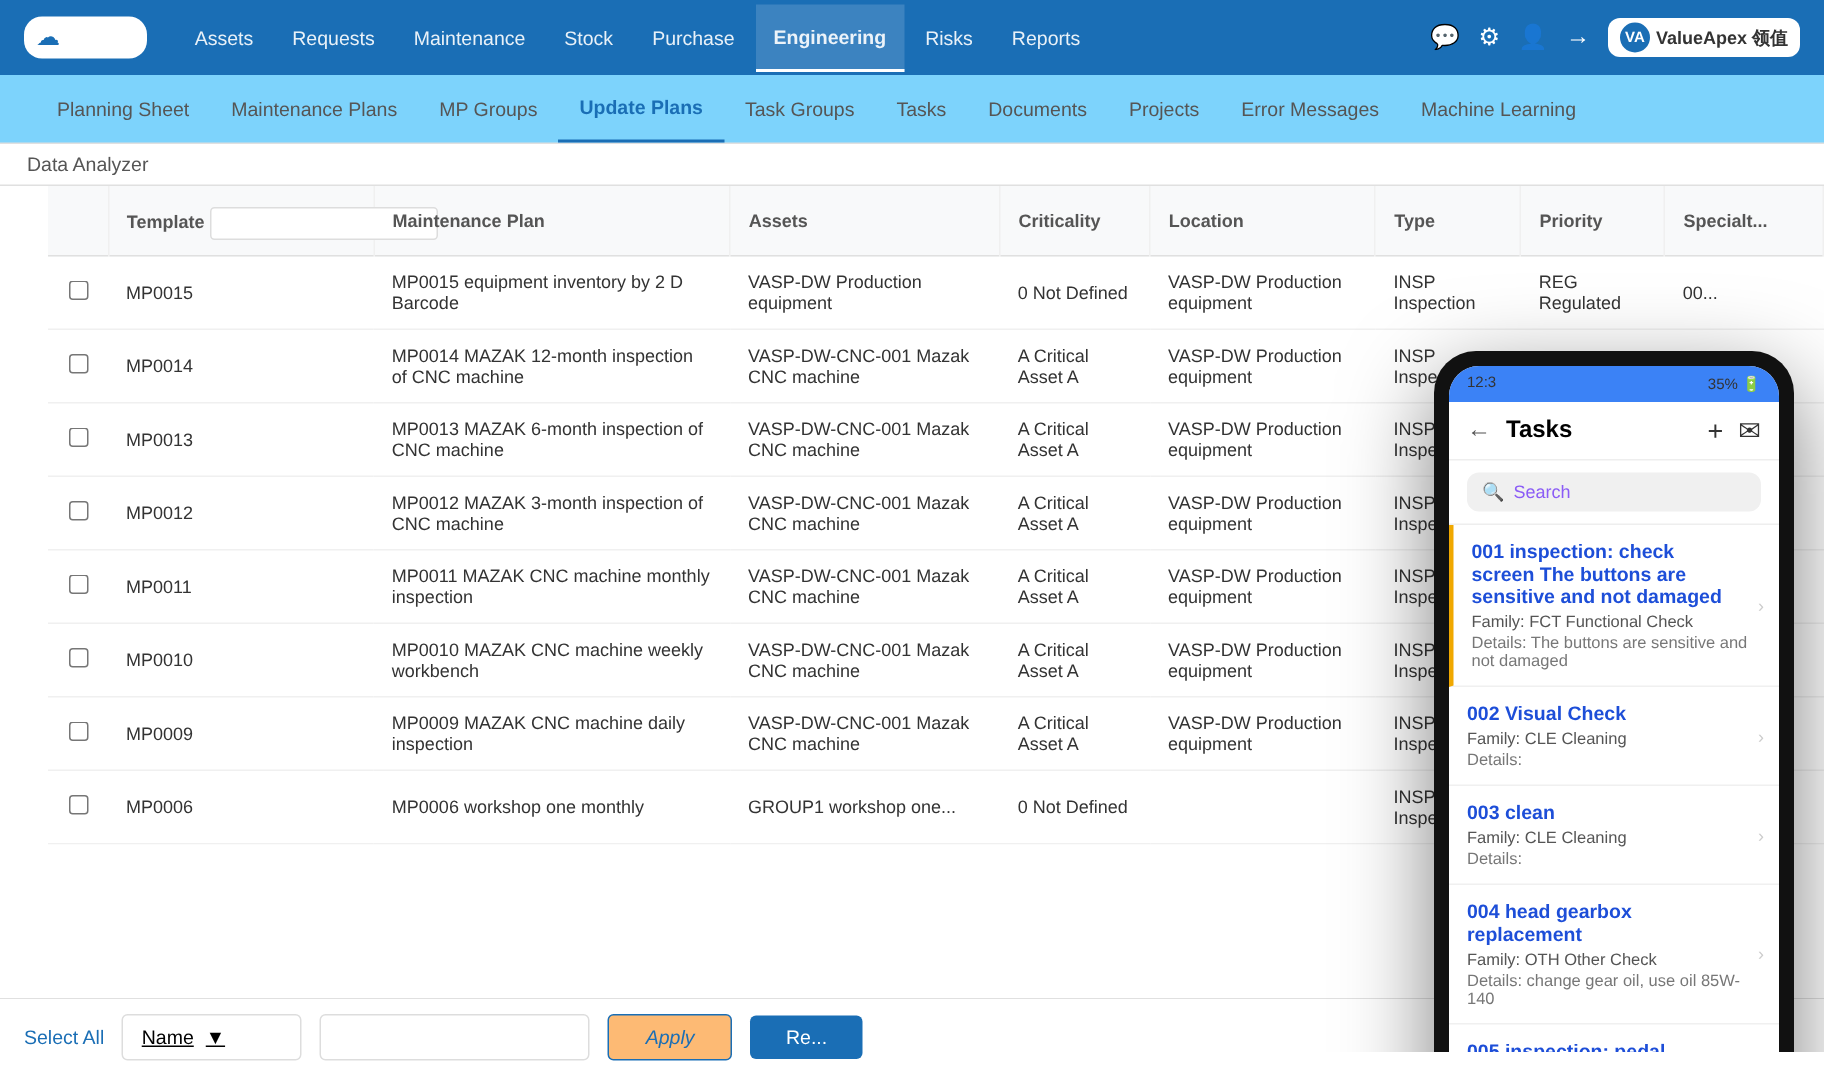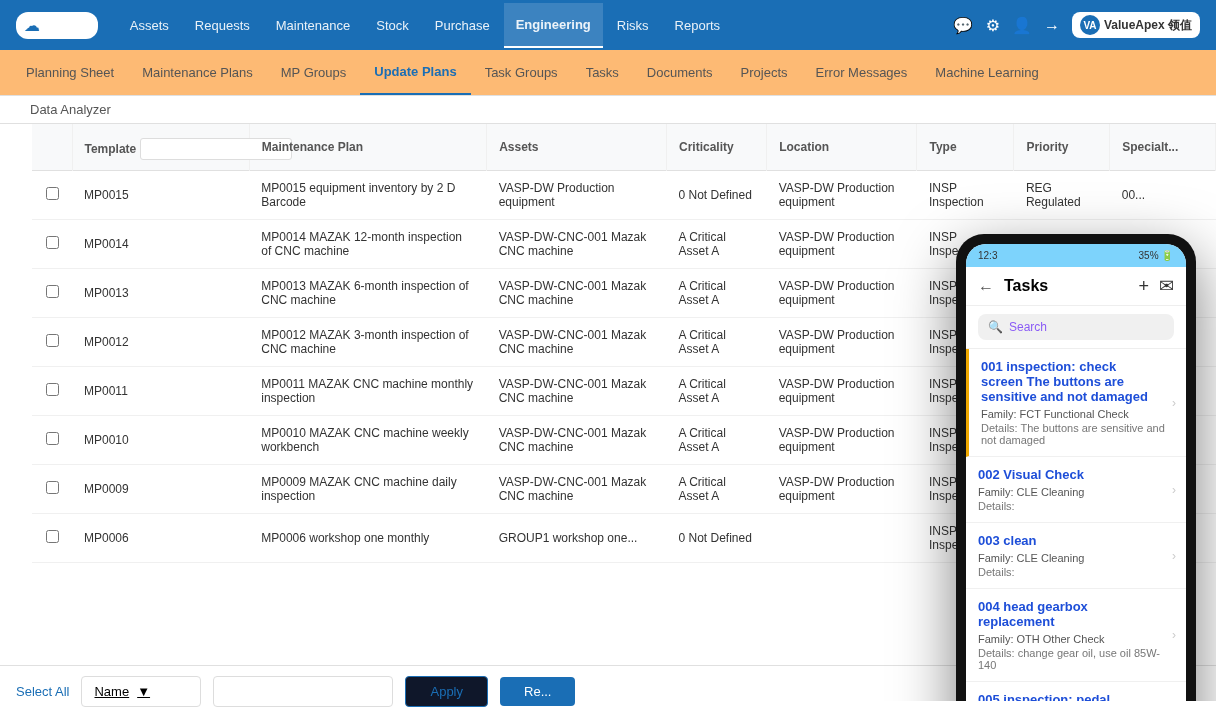--- a/index.html
+++ b/index.html
@@ -84,43 +84,43 @@
       display: flex;
       align-items: center;
       justify-content: center;
       color: white;
       font-size: 10px;
       font-weight: bold;
     }
 
     
     .sub-nav {
-      background: #fdba74;
+      background: #7dd3fc;
       border-bottom: 1px solid #e0e0e0;
       display: flex;
       align-items: center;
-      padding: 0 12px;
+      padding: 0 24px;
       flex-wrap: wrap;
     }
     .sub-nav-item {
       padding: 14px 14px;
       color: #555;
       cursor: pointer;
       font-size: 13px;
       white-space: nowrap;
     }
     .sub-nav-item.active {
       color: #1a6eb5;
       border-bottom: 2px solid #1a6eb5;
       font-weight: 600;
     }
     .sub-nav-row2 {
       background: white;
       border-bottom: 1px solid #e0e0e0;
-      padding: 6px 16px;
+      padding: 6px 4px;
     }
     .sub-nav-item2 {
       padding: 8px 14px;
       color: #555;
       cursor: pointer;
       font-size: 13px;
     }
 
     
     .main-content {
@@ -208,26 +208,27 @@
     .text-input-field {
       border: 1px solid #ddd;
       border-radius: 4px;
       padding: 7px 12px;
       font-size: 13px;
       flex: 1;
       max-width: 180px;
     }
     .btn-apply {
       border: 1px solid #1a6eb5;
-      background: #0f172a;
+      background: #fdba74;
       color: #1a6eb5;
       border-radius: 4px;
       padding: 7px 24px;
       font-size: 13px;
       cursor: pointer;
+      font-style: italic;
     }
     .btn-reset {
       background: #1a6eb5;
       color: white;
       border: none;
       border-radius: 4px;
       padding: 7px 24px;
       font-size: 13px;
       cursor: pointer;
     }
@@ -247,21 +248,21 @@
     }
     .phone-screen {
       background: white;
       border-radius: 20px;
       height: 100%;
       overflow: hidden;
       display: flex;
       flex-direction: column;
     }
     .phone-status-bar {
-      background: #7dd3fc;
+      background: #3b82f6;
       padding: 6px 12px;
       display: flex;
       justify-content: space-between;
       align-items: flex-start;
       font-size: 10px;
       color: #333;
     }
     .phone-header {
       display: flex;
       align-items: center;

